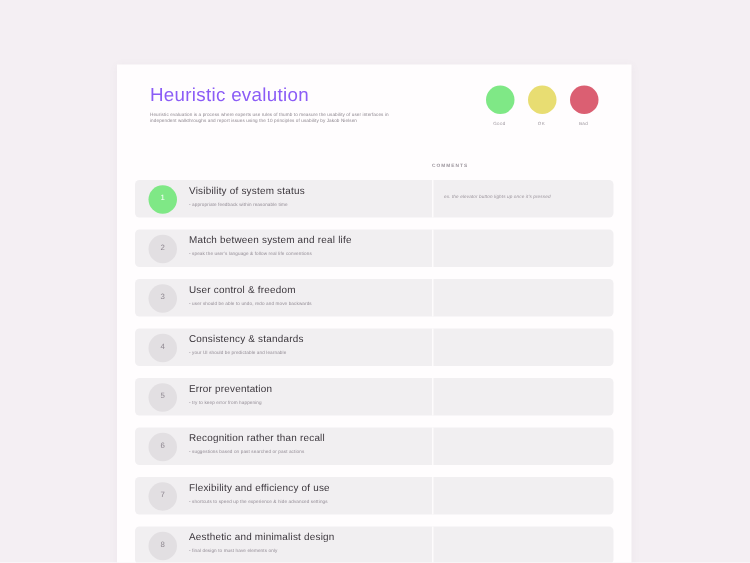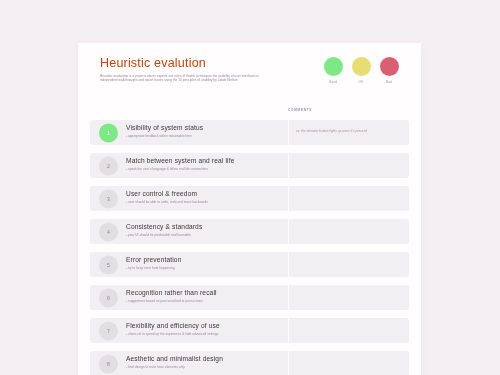--- a/index.html
+++ b/index.html
@@ -14,21 +14,21 @@
   
   .card{
     position:absolute;left:78px;top:43px;width:343px;height:340px;
     background:#fffdfe;
     box-shadow:0 1px 6px rgba(120,100,115,.06);
   }
 
   
   .head{position:absolute;left:22px;top:13px;width:175px;}
   .title{
-    font-size:12.5px;color:#c2410c;letter-spacing:.2px;
+    font-size:12.5px;color:#8b5cf6;letter-spacing:.2px;
     font-weight:400;line-height:14px;margin:0 0 4px 0;
     font-family:"Liberation Sans",sans-serif;
   }
   .subtitle{
     font-size:3.1px;line-height:4.3px;color:#8d868f;
     letter-spacing:.06px;margin:0;
   }
 
   
   .legend{position:absolute;right:22px;top:14px;display:flex;gap:8px;}

